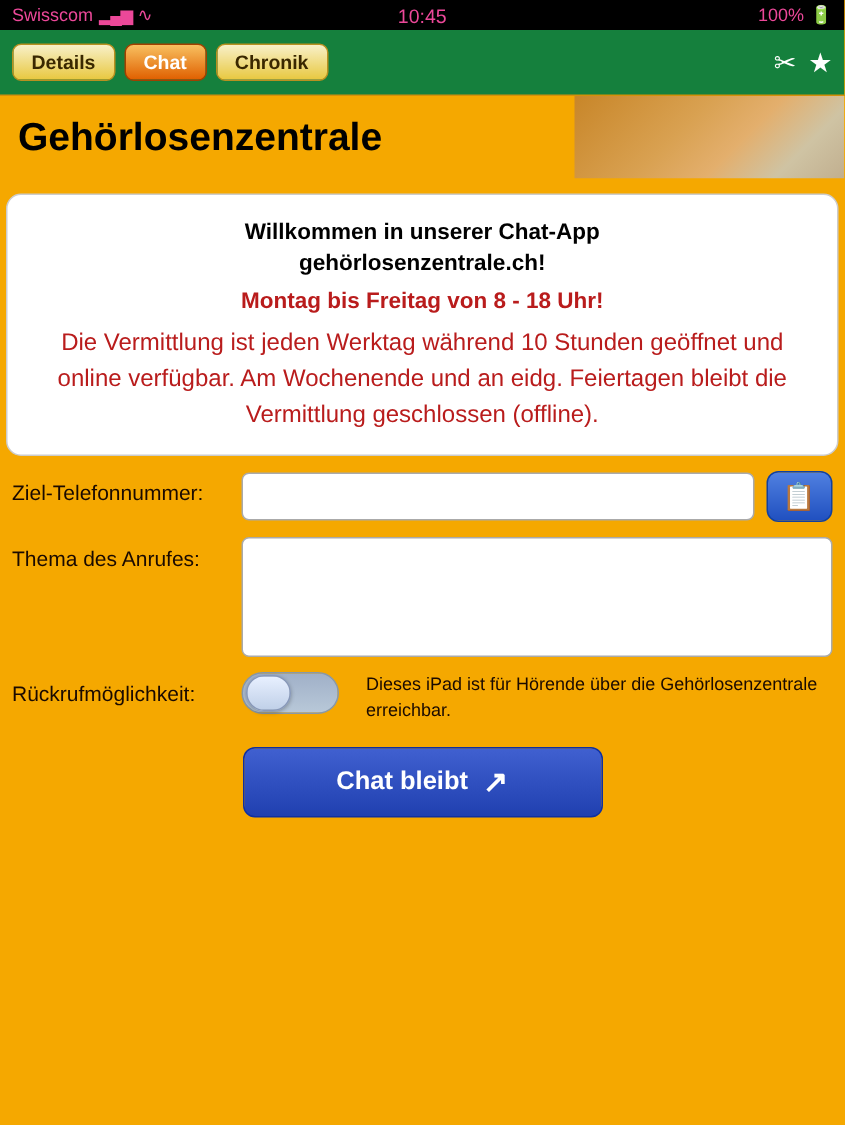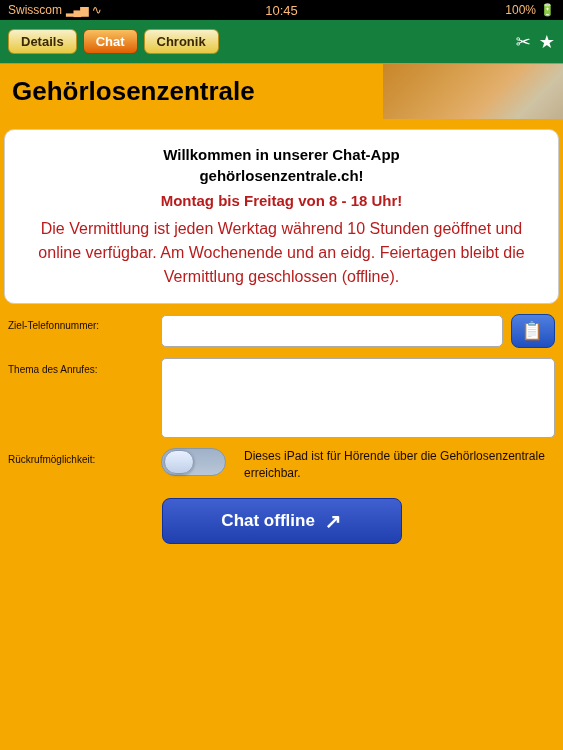--- a/index.html
+++ b/index.html
@@ -8,21 +8,21 @@
       height: 750px;
       background: #F5A800;
       font-family: 'Helvetica Neue', Helvetica, Arial, sans-serif;
       overflow: hidden;
       position: relative;
     }
 
     
     .status-bar {
       background: #000;
-      color: #fdba74;
+      color: #ec4899;
       font-size: 12px;
       display: flex;
       align-items: center;
       justify-content: space-between;
       padding: 2px 8px;
       height: 20px;
     }
     .status-left { display: flex; align-items: center; gap: 4px; }
     .status-center { position: absolute; left: 50%; transform: translateX(-50%); font-size: 13px; font-weight: 400; }
     .status-right { display: flex; align-items: center; gap: 4px; margin-left: auto; }
@@ -141,21 +141,21 @@
       flex-direction: column;
       gap: 10px;
       padding: 0 4px;
     }
     .form-row {
       display: flex;
       align-items: flex-start;
       gap: 8px;
     }
     .form-label {
-      font-size: 10px;
+      font-size: 14px;
       font-weight: 500;
       color: #1a0a00;
       min-width: 145px;
       padding-top: 6px;
     }
     .phone-row {
       display: flex;
       align-items: center;
       gap: 8px;
     }
@@ -324,19 +324,19 @@
         <div class="ios-toggle">
           <span class="toggle-on-label">I</span>
           <div class="toggle-knob"></div>
         </div>
       </div>
       <div class="toggle-note" style="margin-left:10px;">Dieses iPad ist für Hörende über die Gehörlosenzentrale erreichbar.</div>
     </div>
 
     <div class="chat-btn-row">
       <div class="chat-btn">
-        <span>Chat offline</span>
+        <span>Chat bleibt</span>
         <span class="chat-btn-icon">↗</span>
       </div>
     </div>
 
   </div>
 </div>
 
 </body></html>

